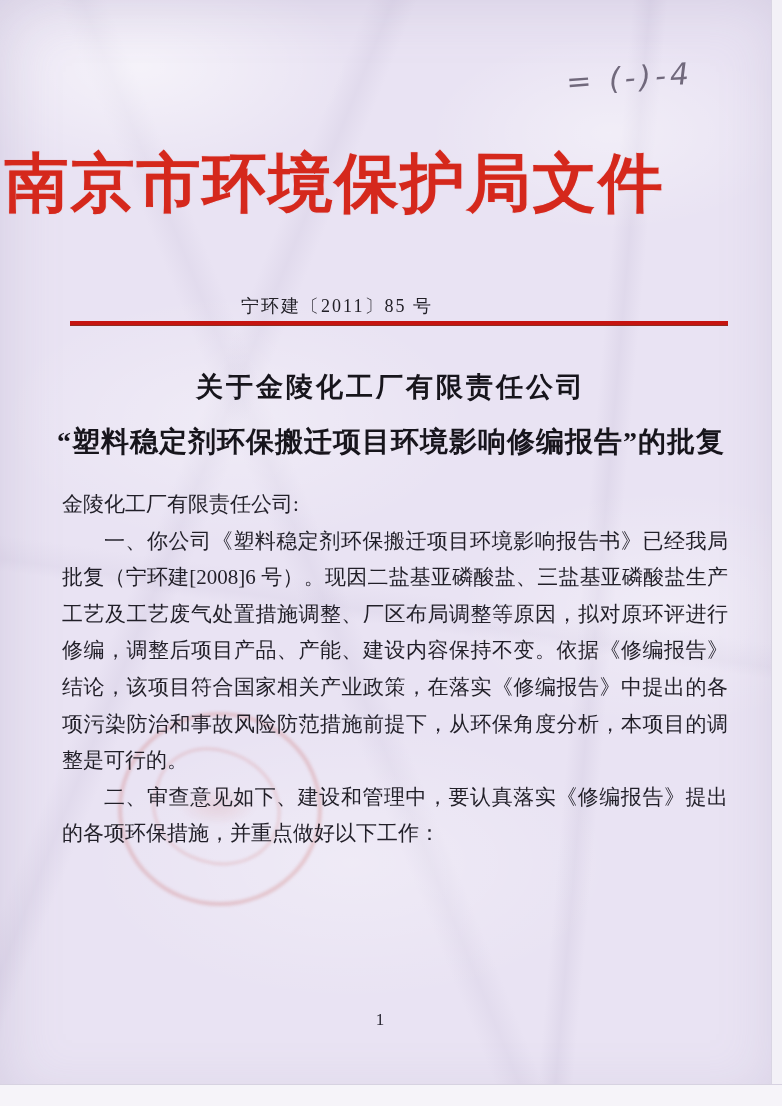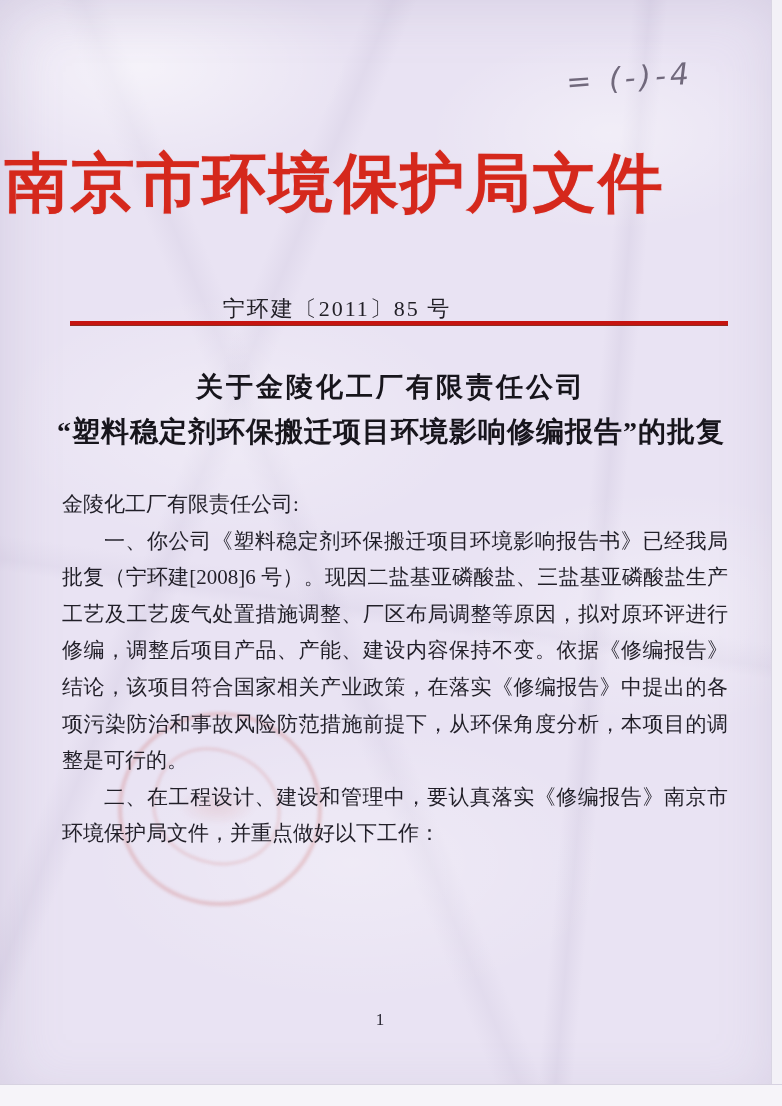--- a/index.html
+++ b/index.html
@@ -42,30 +42,30 @@
   }
   .agency-title {
     position: absolute; top: 140px; left: 0; width: 669px;
     margin: 0; text-align: center;
     font-size: 64px; font-weight: bold; letter-spacing: 2px;
     color: #d5281c; white-space: nowrap;
     text-shadow: 0 0 1px rgba(213,40,28,.45);
   }
   .doc-number {
     position: absolute; top: 294px; left: 0; width: 674px;
-    text-align: center; font-size: 22px; letter-spacing: 2px;
+    text-align: center; font-size: 18px; letter-spacing: 2px;
     color: #222027;
   }
   .red-line {
     position: absolute; top: 321px; left: 70px; width: 658px; height: 4px;
     background: #c61410; border-bottom: 1px solid #8f2c22;
   }
   .doc-title { position: absolute; top: 369px; left: 0; width: 782px; text-align: center; color: #17151c; }
   .doc-title .t1 { font-size: 27px; font-weight: bold; letter-spacing: 3px; }
-  .doc-title .t2 { font-size: 28px; font-weight: bold; letter-spacing: 1px; margin-top: 8px; white-space: nowrap; }
+  .doc-title .t2 { font-size: 28px; font-weight: bold; letter-spacing: 1px; margin-top: 18px; white-space: nowrap; }
   .seal-ghost {
     position: absolute; top: 712px; left: 118px; width: 196px; height: 186px;
     border: 4px solid rgba(198,72,62,.22); border-radius: 50%;
     filter: blur(1.6px); z-index: 0;
   }
   .seal-ghost::before {
     content: ""; position: absolute; top: 34px; left: 30px; width: 124px; height: 108px;
     border: 3px solid rgba(198,72,62,.16); border-radius: 46% 54% 50% 50%;
     transform: rotate(18deg);
   }
@@ -101,21 +101,21 @@
   <div class="red-line"></div>
 
   <div class="doc-title">
     <div class="t1">关于金陵化工厂有限责任公司</div>
     <div class="t2">“塑料稳定剂环保搬迁项目环境影响修编报告”的批复</div>
   </div>
 
   <div class="body-text">
     <p class="salutation">金陵化工厂有限责任公司:</p>
     <p>一、你公司《塑料稳定剂环保搬迁项目环境影响报告书》已经我局批复（宁环建[2008]6 号）。现因二盐基亚磷酸盐、三盐基亚磷酸盐生产工艺及工艺废气处置措施调整、厂区布局调整等原因，拟对原环评进行修编，调整后项目产品、产能、建设内容保持不变。依据《修编报告》结论，该项目符合国家相关产业政策，在落实《修编报告》中提出的各项污染防治和事故风险防范措施前提下，从环保角度分析，本项目的调整是可行的。</p>
-    <p>二、在工程设计、建设和管理中，要认真落实《修编报告》南京市环境保护局文件，并重点做好以下工作：</p>
+    <p>二、审查意见如下、建设和管理中，要认真落实《修编报告》提出的各项环保措施，并重点做好以下工作：</p>
   </div>
 
   <div class="page-number">1</div>
 
   <div class="edge-right"></div>
   <div class="edge-bottom"></div>
 
 </div>
 
 </body></html>

